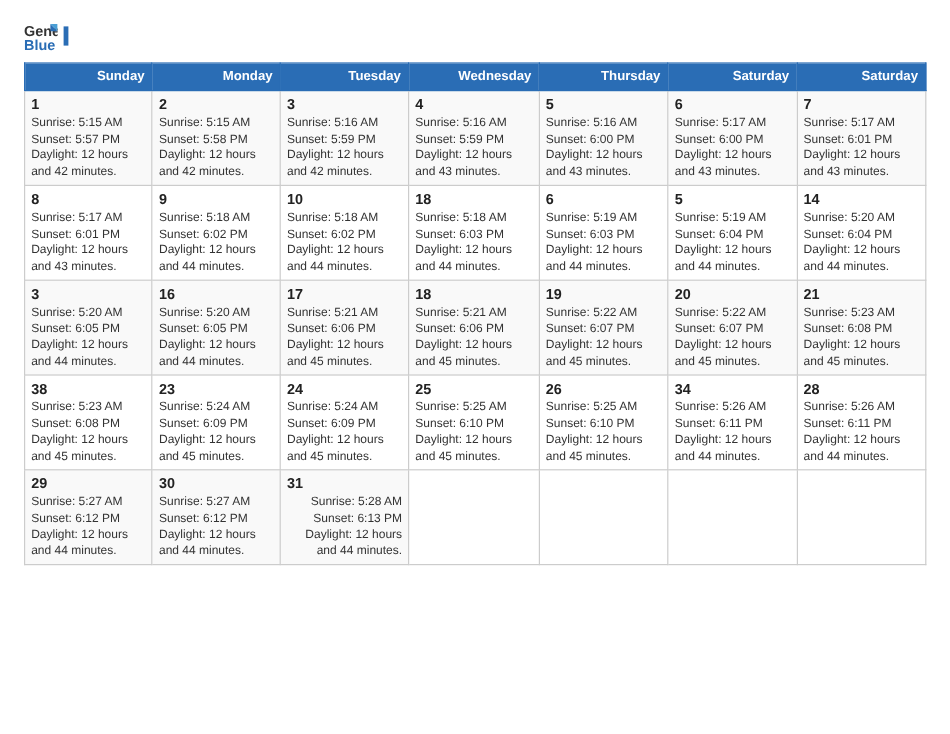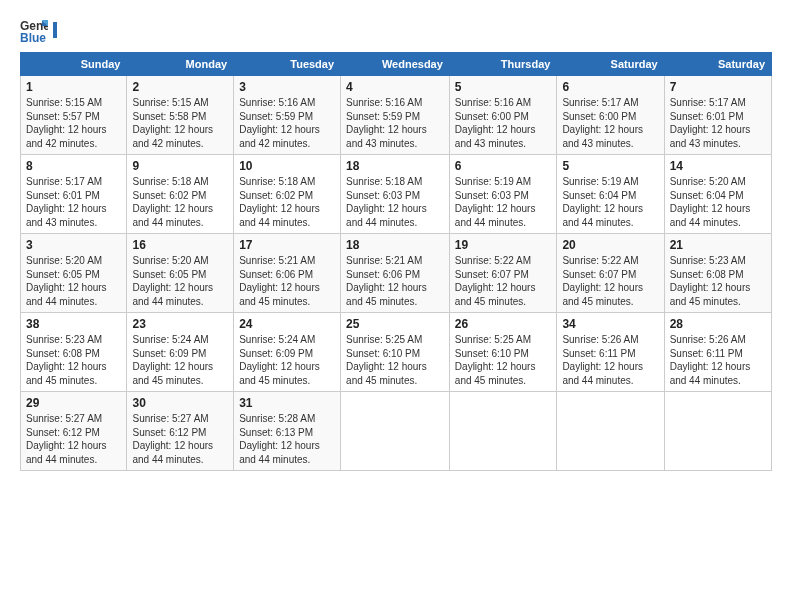--- a/index.html
+++ b/index.html
@@ -349,21 +349,21 @@
           </td>
           <td>
             <span class="day-num">30</span>
             <div class="day-info" style="white-space: pre-line;">Sunrise: 5:27 AM
 Sunset: 6:12 PM
 Daylight: 12 hours
 and 44 minutes.</div>
           </td>
           <td>
             <span class="day-num">31</span>
-            <div class="day-info" style="white-space: pre-line;">Sunrise: 5:28 AM
+            <div class="day-info" style="white-space: pre-line; text-align: right;">Sunrise: 5:28 AM
 Sunset: 6:13 PM
 Daylight: 12 hours
 and 44 minutes.</div>
           </td>
           <td class="empty-cell"></td>
           <td class="empty-cell"></td>
           <td class="empty-cell"></td>
           <td class="empty-cell"></td>
         </tr>
       </tbody>

